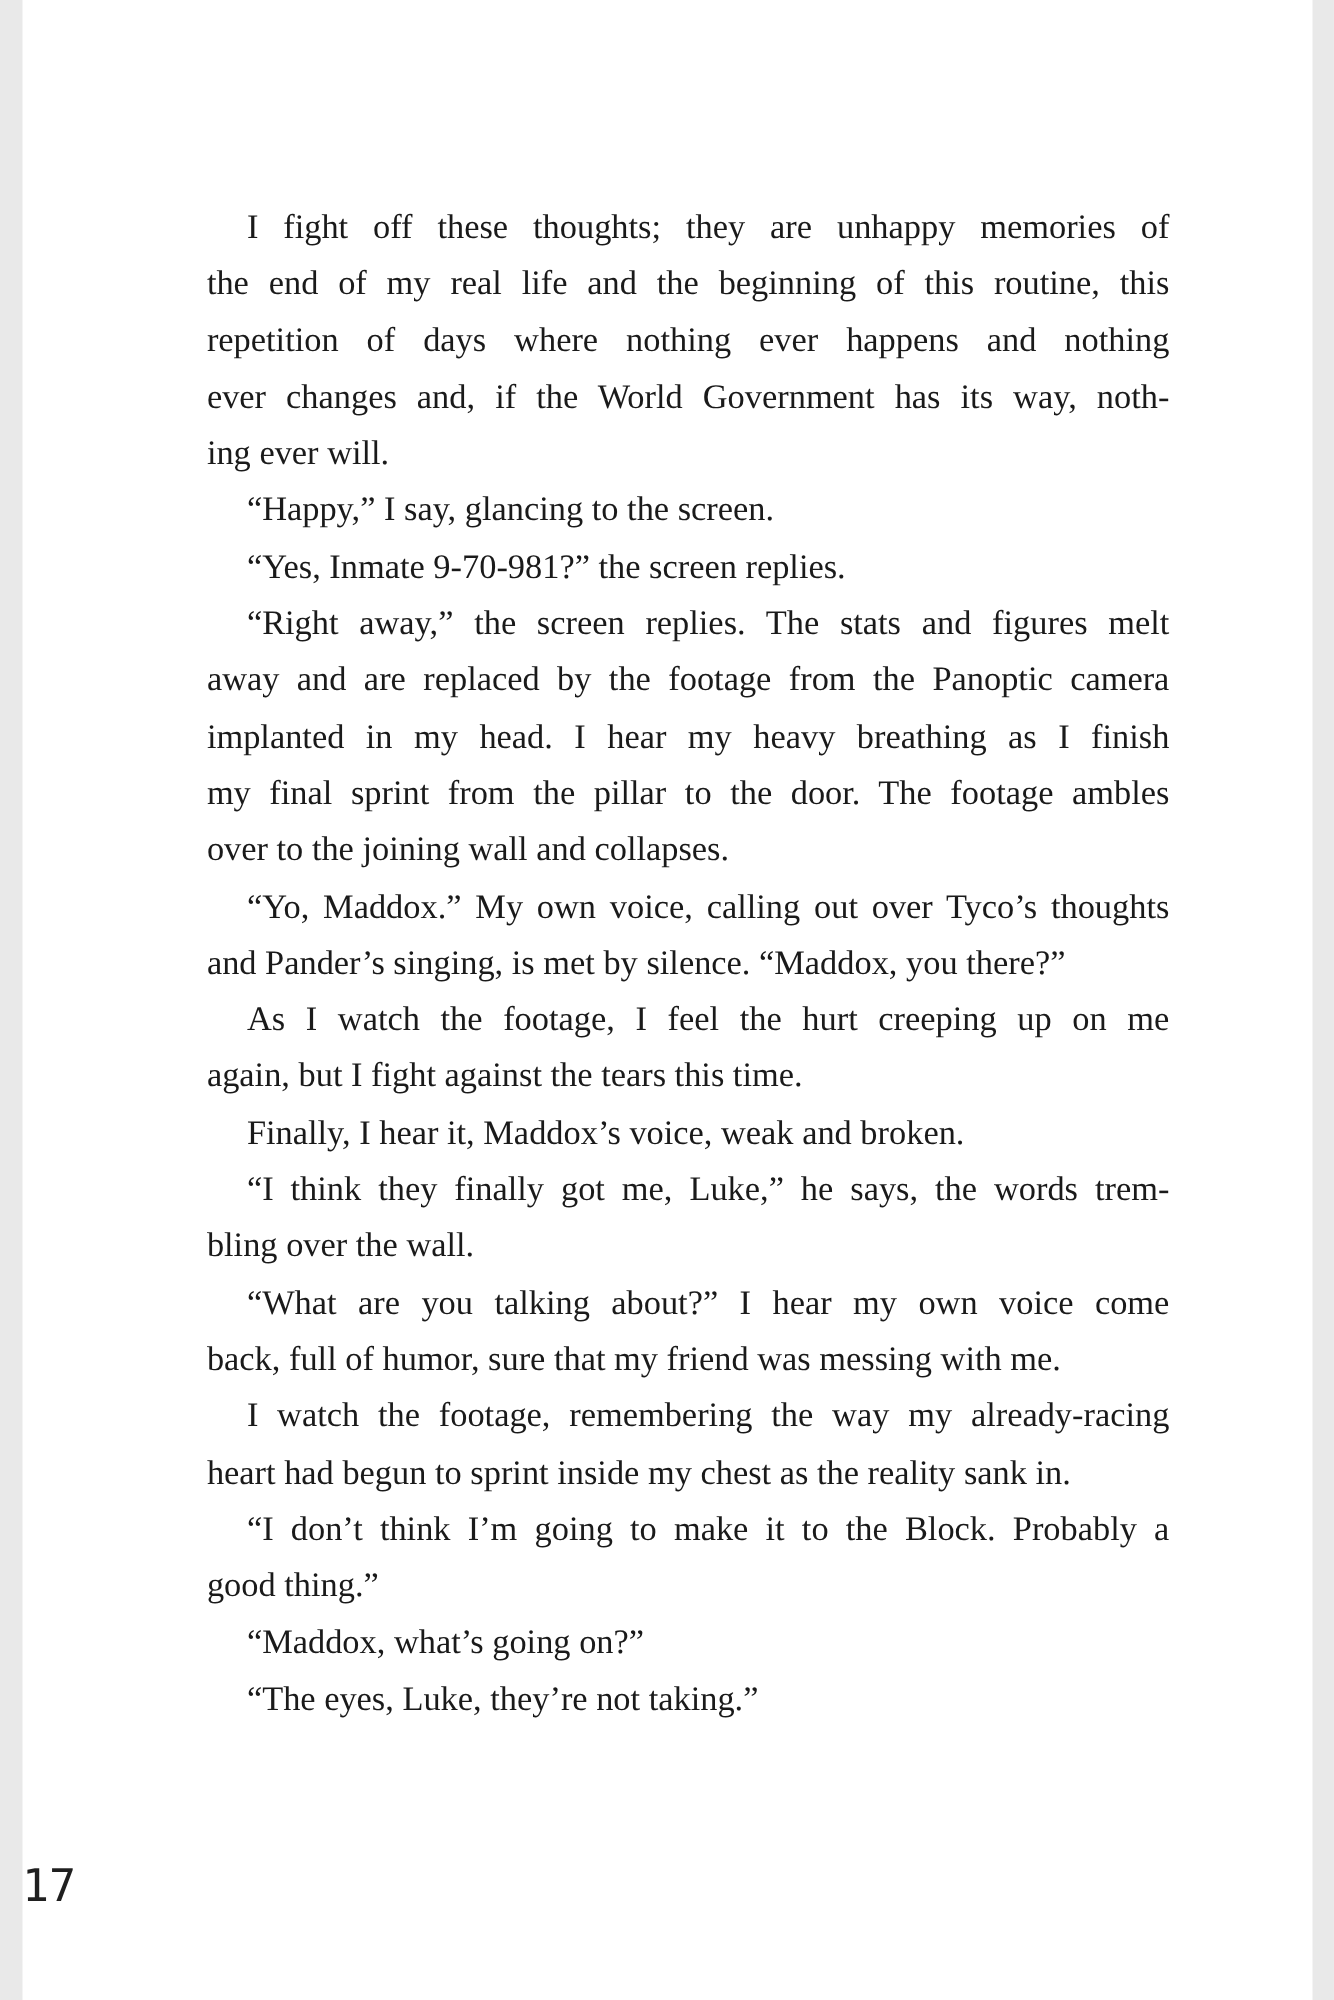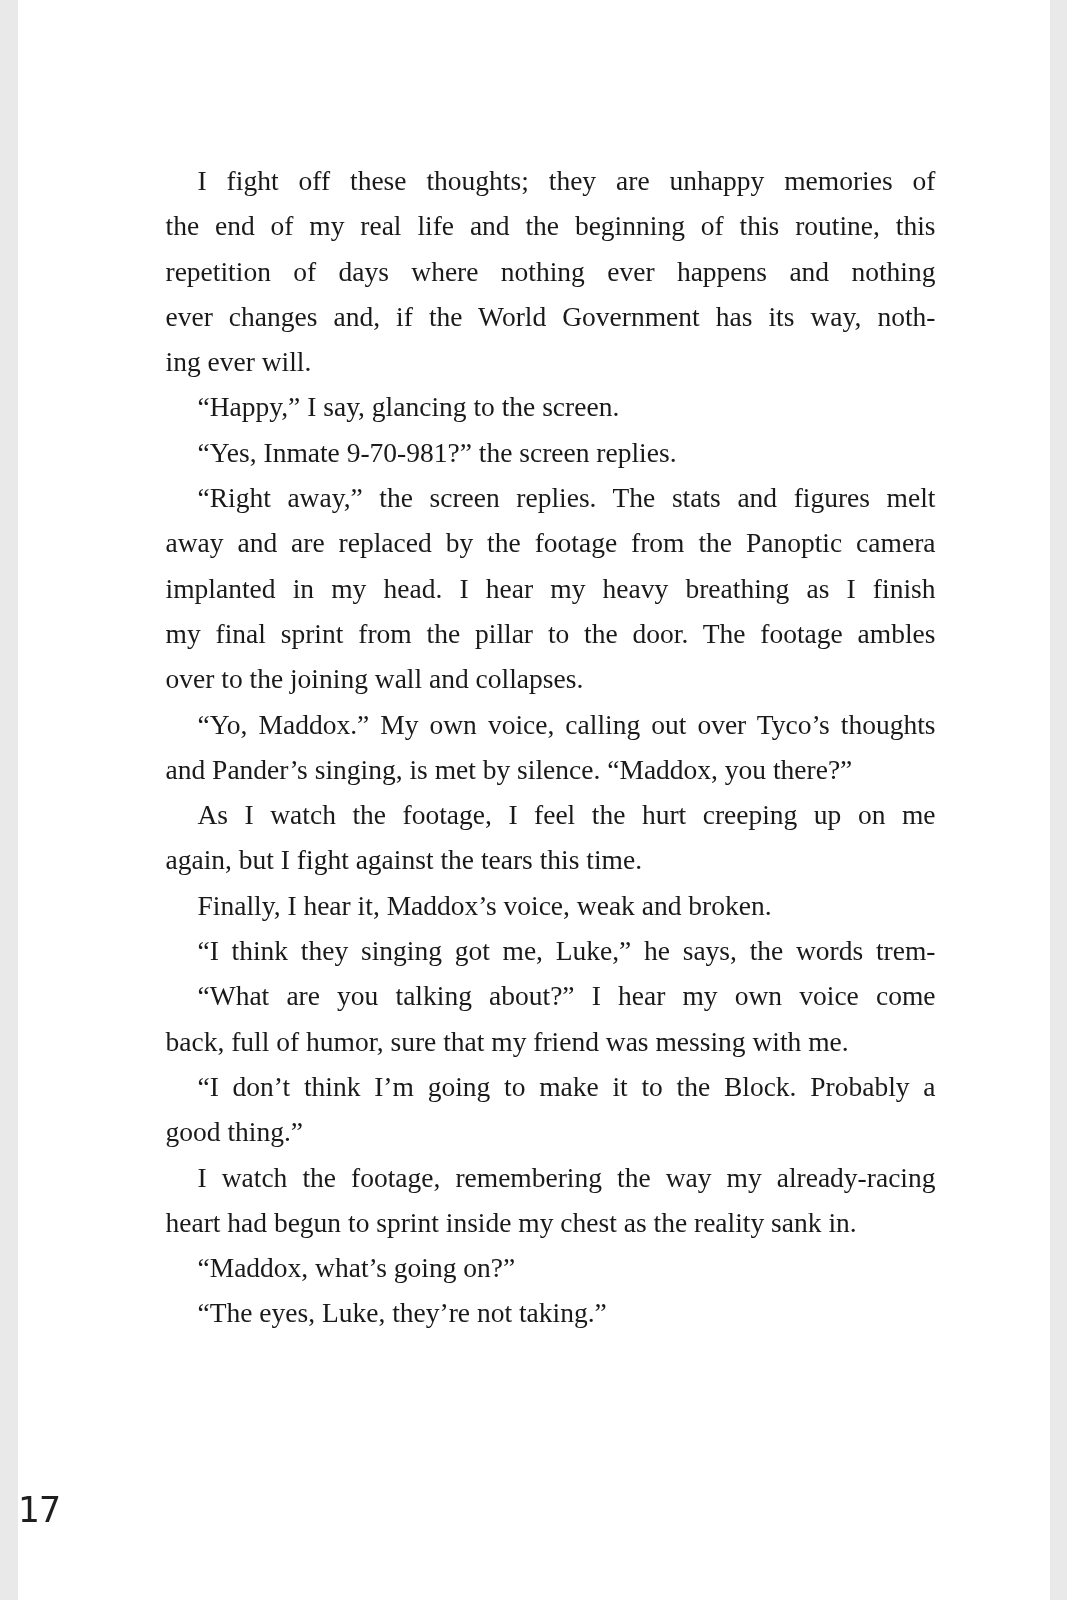--- a/index.html
+++ b/index.html
@@ -82,33 +82,34 @@
         <div class="line last">and Pander’s singing, is met by silence. “Maddox, you there?”</div>
       </div>
       <div class="para">
         <div class="line first">As I watch the footage, I feel the hurt creeping up on me</div>
         <div class="line last">again, but I fight against the tears this time.</div>
       </div>
       <div class="para">
         <div class="line first last">Finally, I hear it, Maddox’s voice, weak and broken.</div>
       </div>
       <div class="para">
-        <div class="line first">“I think they singing got me, Luke,” he says, the words trem-</div>
+        <div class="line first">“I think they finally got me, Luke,” he says, the words trem-</div>
+        <div class="line last">bling over the wall.</div>
       </div>
       <div class="para">
         <div class="line first">“What are you talking about?” I hear my own voice come</div>
         <div class="line last">back, full of humor, sure that my friend was messing with me.</div>
       </div>
       <div class="para">
+        <div class="line first">I watch the footage, remembering the way my already-racing</div>
+        <div class="line last">heart had begun to sprint inside my chest as the reality sank in.</div>
+      </div>
+      <div class="para">
         <div class="line first">“I don’t think I’m going to make it to the Block. Probably a</div>
         <div class="line last">good thing.”</div>
-      </div>
-      <div class="para">
-        <div class="line first">I watch the footage, remembering the way my already-racing</div>
-        <div class="line last">heart had begun to sprint inside my chest as the reality sank in.</div>
       </div>
       <div class="para">
         <div class="line first last">“Maddox, what’s going on?”</div>
       </div>
       <div class="para">
         <div class="line first last">“The eyes, Luke, they’re not taking.”</div>
       </div>
     </main>
   <footer class="folio">17</footer>
 </div>

